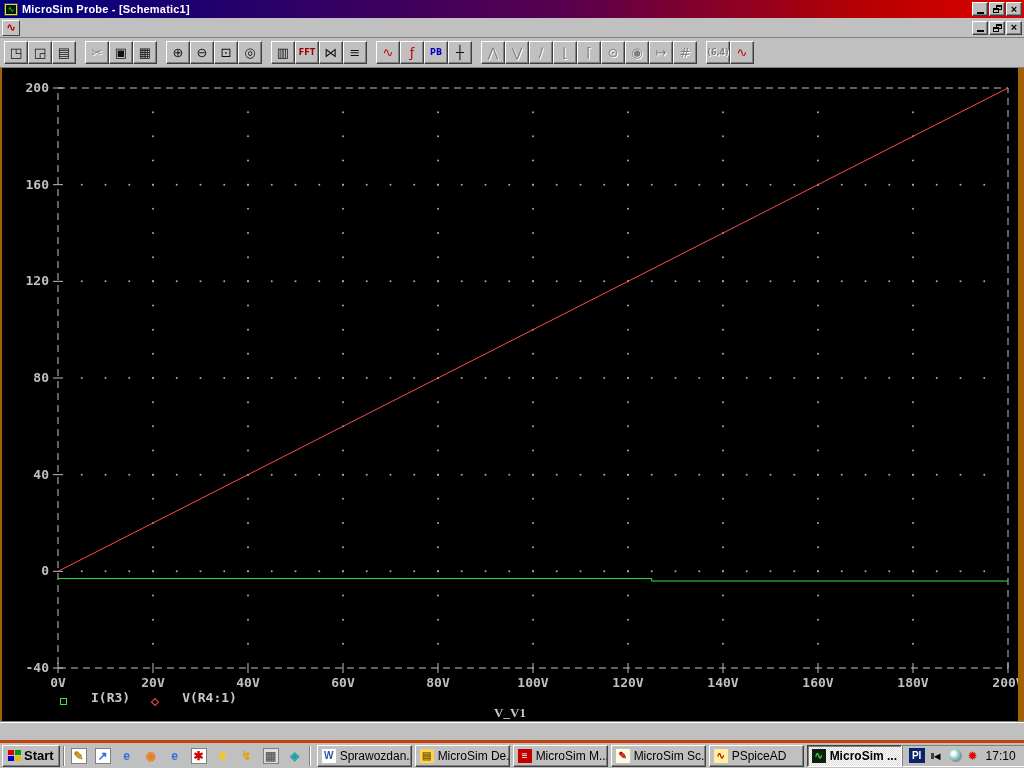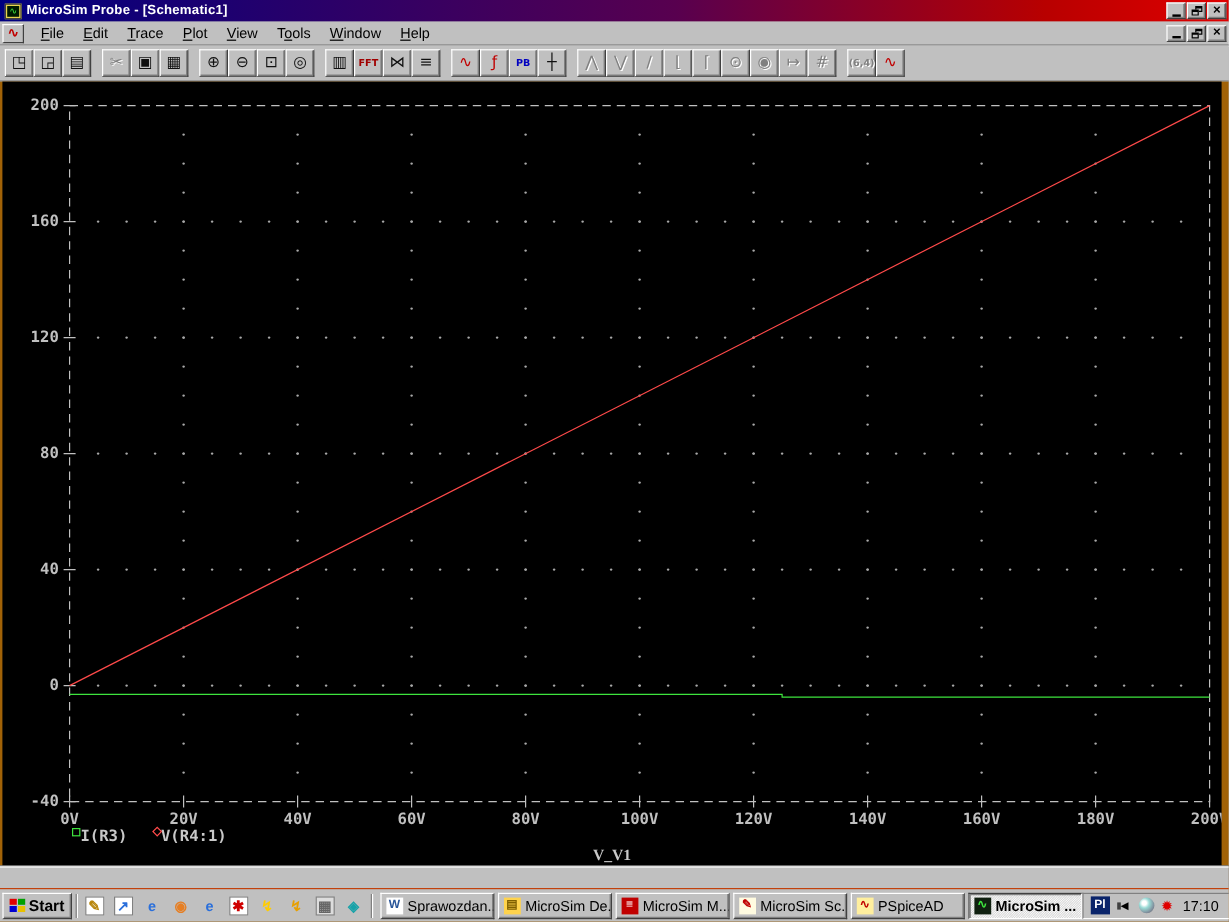--- a/index.html
+++ b/index.html
@@ -48,33 +48,33 @@
     font-size:13px; color:#101010; font-family:"DejaVu Sans", sans-serif; }
   .tb-btn.small-text { font-size:8px; font-weight:bold; }
   .tb-btn.disabled { color:#808080; text-shadow:1px 1px 0 #ffffff; }
 
   
   #plot-wrap { position:absolute; left:0; top:68px; width:1024px; height:753px; background:#a16207; }
   #plot-black { position:absolute; left:2px; top:0; width:1016px; height:654px; background:#000000; }
   #plot-svg { position:absolute; left:0; top:0; }
   #legend { position:absolute; left:58px; top:622px; display:flex; gap:22px; align-items:center;
     font-family:"DejaVu Sans Mono", monospace; font-size:13px; font-weight:bold; color:#c8c8c8; }
-  .leg-item { display:flex; align-items:flex-start; gap:0; }
+  .leg-item { display:flex; align-items:flex-end; gap:24px; }
   .leg-marker-square { width:7px; height:7px; border:1px solid; }
   .leg-marker-diamond { width:6px; height:6px; border:1px solid; transform:rotate(45deg); }
   #xlabel { position:absolute; left:0; top:637px; width:1016px; text-align:center;
     font-family:Liberation Serif, serif; font-size:13px; font-weight:bold; color:#c8c8c8; }
 
   
   #statusbar { position:absolute; left:0; top:722px; width:1024px; height:18px;
     background:#c0c0c0; border-top:1px solid #ffffff; box-shadow:0 -1px 0 #808080; }
 
   
   #taskbar { position:absolute; left:0; top:740px; width:1024px; height:28px;
-    background:#c0c0c0; border-top:1px solid #c2410c; display:flex; align-items:center; padding:0 2px; }
+    background:#c0c0c0; border-top:3px solid #c2410c; display:flex; align-items:center; padding:0 2px; }
   #start-btn { height:22px; display:flex; align-items:center; gap:3px; padding:0 5px;
     background:#c0c0c0; border:1px solid; border-color:#ffffff #404040 #404040 #ffffff;
     box-shadow: inset -1px -1px 0 #808080; font-weight:bold; font-size:13px; }
   #start-flag { display:grid; grid-template-columns:6px 6px; grid-template-rows:5px 5px; gap:1px; }
   #start-flag span { display:block; }
   .tb-sep { width:2px; height:20px; margin:0 3px;
     border-left:1px solid #808080; border-right:1px solid #ffffff; }
   #quicklaunch { display:flex; align-items:center; gap:2px; }
   .ql-btn { width:22px; height:22px; display:inline-flex; align-items:center; justify-content:center; }
   .ql-ic { width:16px; height:16px; display:inline-flex; align-items:center; justify-content:center;
@@ -123,21 +123,20 @@
           </span>
         </span>
       <span class="winbtn">
           <span class="glyph-close">×</span>
         </span>
     </span>
   </div>
 
   <div id="menubar">
     <span id="child-icon">∿</span>
-    <span id="menu-items"><span class="menu-item"><u>F</u>ile</span><span class="menu-item"><u>E</u>dit</span><span class="menu-item"><u>T</u>race</span><span class="menu-item"><u>P</u>lot</span><span class="menu-item"><u>V</u>iew</span><span class="menu-item">T<u>o</u>ols</span><span class="menu-item"><u>W</u>indow</span><span class="menu-item"><u>H</u>elp</span></span>
     <span class="winbtns">
       <span class="winbtn">
           <span class="glyph-min"></span>
         </span>
       <span class="winbtn">
           <span class="glyph-restore">
             <span class="b1"></span>
             <span class="b2"></span>
           </span>
         </span>

